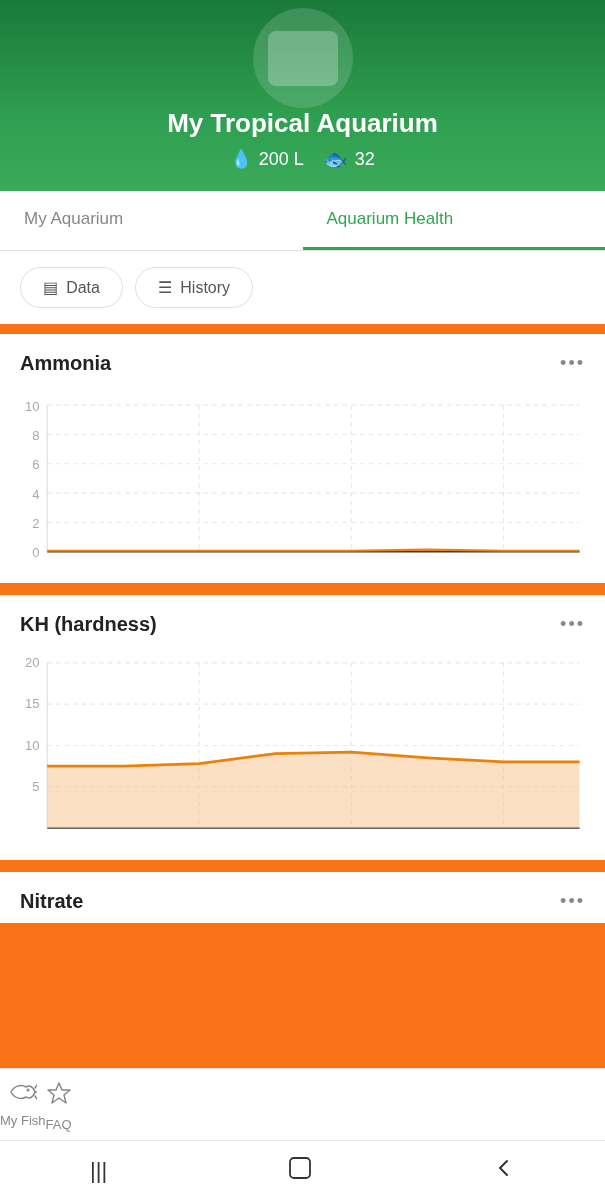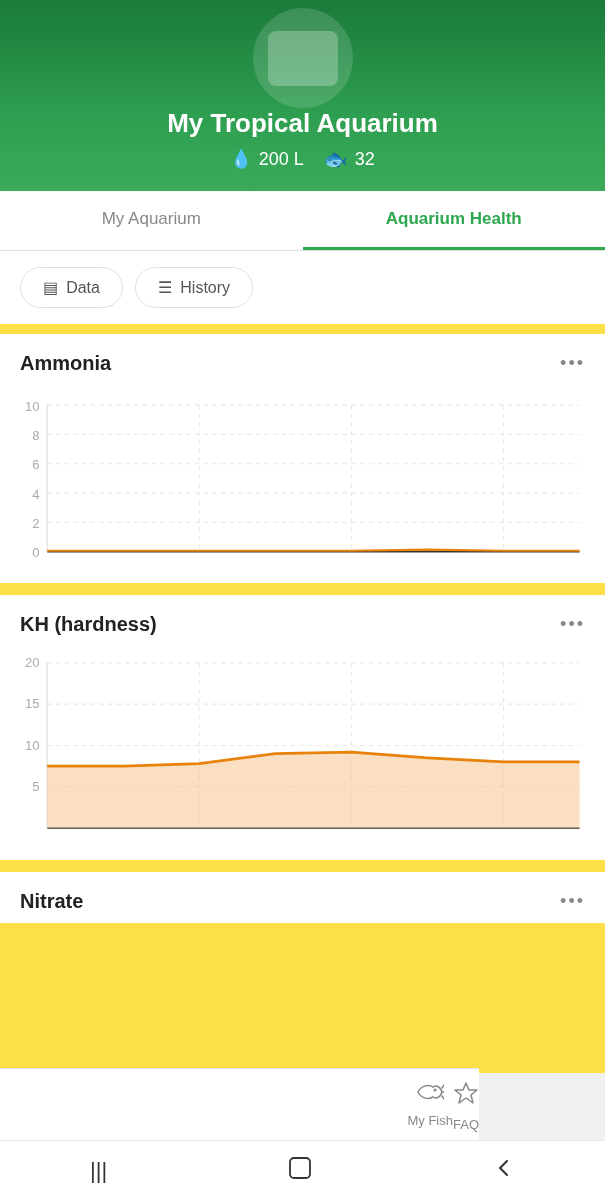--- a/index.html
+++ b/index.html
@@ -72,32 +72,31 @@
     }
 
     
     .tab-nav {
       background: white;
       display: flex;
       border-bottom: 1px solid #e0e0e0;
     }
     .tab-item {
       flex: 1;
-      text-align: center;
-      padding: 18px 10px;
+      padding: 18px 24px;
       font-size: 17px;
       color: #888;
       cursor: pointer;
       border-bottom: 3px solid transparent;
       font-weight: 400;
     }
     .tab-item.active {
       color: #2ea84f;
       border-bottom: 3px solid #2ea84f;
-      font-weight: 700;
+      font-weight: 400;
     }
 
     
     .filter-bar {
       background: white;
       padding: 16px 20px;
       display: flex;
       gap: 12px;
       align-items: center;
     }
@@ -114,21 +113,21 @@
       color: #555;
     }
     .filter-btn.active {
       background: #2ea84f;
       color: white;
       border-color: #2ea84f;
     }
 
     
     .content {
-      background: #fde047;
+      background: #f97316;
       padding: 10px 0;
     }
 
     
     .chart-card {
       background: white;
       margin: 0 0 12px 0;
       padding: 18px 20px;
     }
     .chart-header {
@@ -156,25 +155,25 @@
     .chart-svg {
       width: 100%;
       display: block;
     }
 
     
     .bottom-nav {
       position: fixed;
       bottom: 60px;
       left: 0;
-      width: 479px;
+      width: 605px;
       background: white;
       border-top: 1px solid #e0e0e0;
       display: flex;
-      justify-content: flex-end;
+      justify-content: flex-start;
       padding: 12px 0 8px 0;
     }
     .nav-item {
       display: flex;
       flex-direction: column;
       align-items: center;
       gap: 4px;
       cursor: pointer;
       color: #888;
       font-size: 13px;

